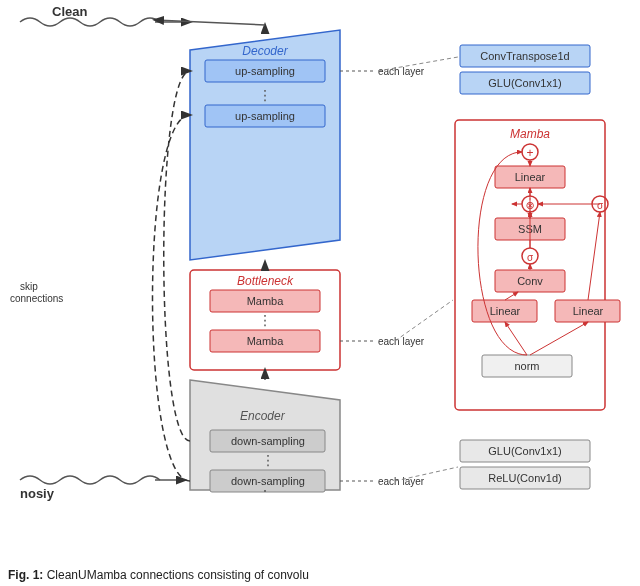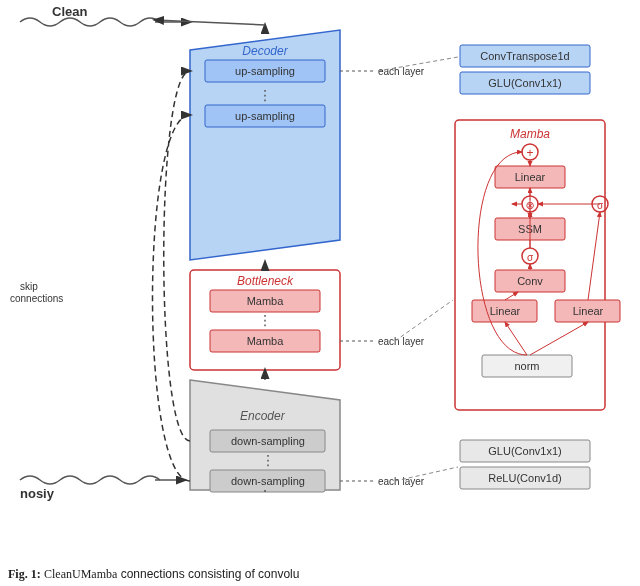--- a/index.html
+++ b/index.html
@@ -194,16 +194,16 @@
     <line x1="378" y1="71" x2="458" y2="57" stroke="#888" stroke-width="1" stroke-dasharray="4,3"></line>
 
     <line x1="395" y1="341" x2="453" y2="300" stroke="#888" stroke-width="1" stroke-dasharray="4,3"></line>
 
     <line x1="395" y1="481" x2="458" y2="467" stroke="#888" stroke-width="1" stroke-dasharray="4,3"></line>
 
   </svg>
 </div>
 
 <div style="position:absolute; bottom:2px; left:0; width:640px; padding:2px 8px; font-size:12px; color:#222;">
-  <span style="font-weight:bold; font-style:normal;font-family:Liberation Serif, serif;">Fig. 1:</span>
-  <span> </span><span style="font-family:Liberation Serif, serif; font-style:normal;">CleanUMamba</span>
+  <span style="font-weight:bold; font-style:normal;">Fig. 1:</span>
+  <span> </span><span style="font-family:Liberation Sans, sans-serif; font-style:normal;">CleanUMamba</span>
   <span> connections consisting of convolu</span>
 </div>
 
 </body></html>

